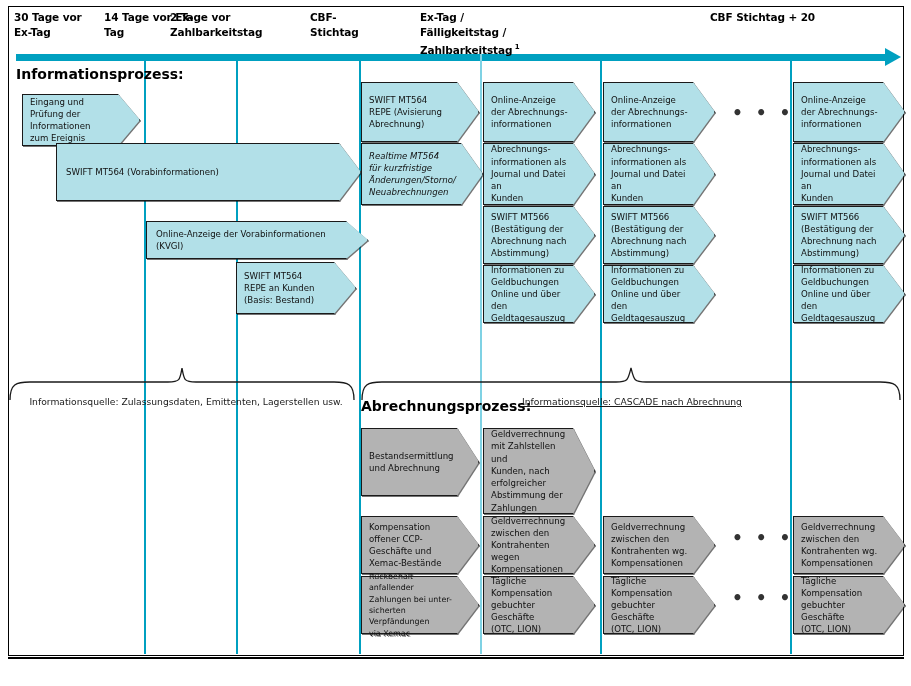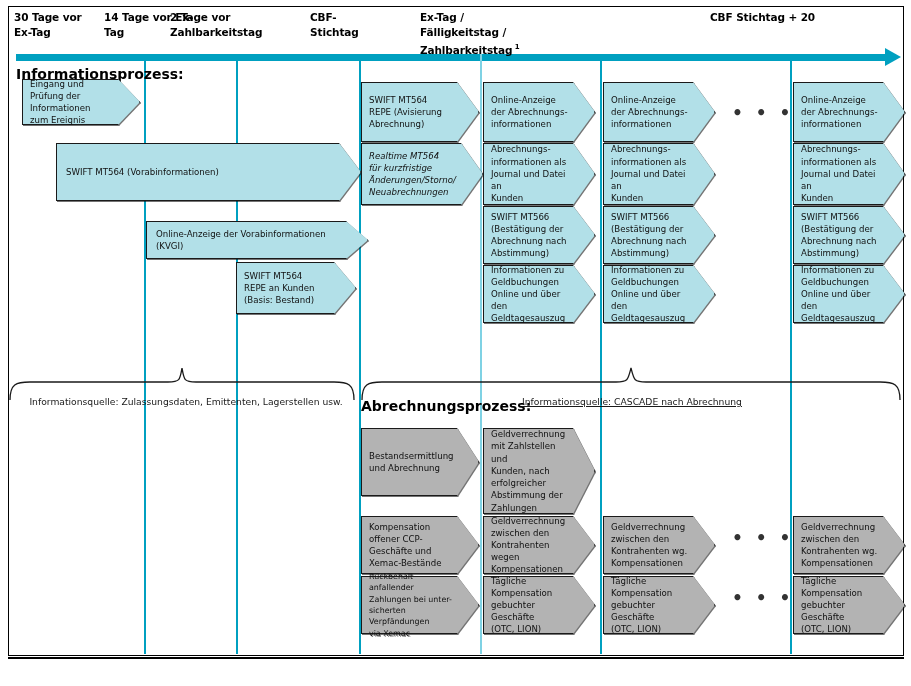--- a/index.html
+++ b/index.html
@@ -157,21 +157,21 @@
       <div class="hdr" style="left: 420px; top: 10px; width: 122px; white-space: pre-line;">Ex-Tag /
 Fälligkeitstag /
 Zahlbarkeitstag<span class="sup"> 1</span></div>
       <div class="hdr" style="left: 710px; top: 10px; width: 160px; white-space: pre-line;">CBF Stichtag + 20</div>
     </div>
 
   <div class="proc-label" style="left:16px; top:66px;">Informationsprozess:</div>
   <div class="proc-label" style="left:361px; top:398px;">Abrechnungsprozess:</div>
 
   <div id="info-arrows">
-      <div class="arrow" style="left: 22px; top: 79px; width: 118px; height: 46px;">
+      <div class="arrow" style="left: 22px; top: 94px; width: 118px; height: 52px;">
         <div class="shape"></div>
         <div class="txt">Eingang und
 Prüfung der
 Informationen
 zum Ereignis</div>
       </div>
       <div class="arrow mid" style="left: 56px; top: 143px; width: 305px; height: 58px;">
         <div class="shape"></div>
         <div class="txt">SWIFT MT564 (Vorabinformationen)</div>
       </div>

